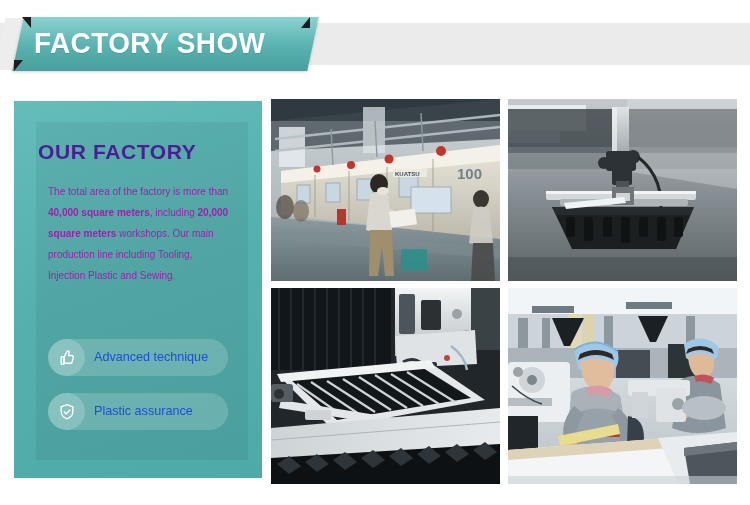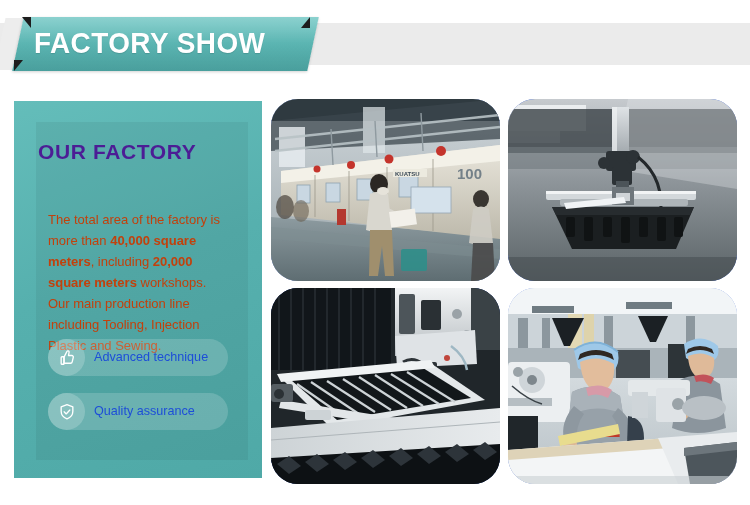--- a/index.html
+++ b/index.html
@@ -118,24 +118,23 @@
     font-size: 21px;
     font-weight: bold;
     letter-spacing: 0.6px;
     white-space: nowrap;
   }
   .panel-body {
     position: absolute;
     left: 48px;
     top: 181px;
     width: 182px;
-    color: #c2410c;
-    font-size: 13px;
+    color: #a21caf;
+    font-size: 10px;
     line-height: 21px;
-    margin-top: 28px;
   }
   .panel-body b { font-weight: bold; }
 
   
   .pill {
     position: absolute;
     left: 48px;
     height: 37px;
     border-radius: 19px;
     background: rgba(255,255,255,0.17);
@@ -162,21 +161,20 @@
     color: #1d4ed8;
     font-size: 12.6px;
     white-space: nowrap;
   }
 
   
   .photo {
     position: absolute;
     overflow: hidden;
     background: #1d4ed8;
-    border-radius: 27px;
   }
   .ph-tl { left: 271px; top: 99px;  width: 229px; height: 182px; }
   .ph-tr { left: 508px; top: 99px;  width: 229px; height: 182px; }
   .ph-bl { left: 271px; top: 288px; width: 229px; height: 196px; }
   .ph-br { left: 508px; top: 288px; width: 229px; height: 196px; }
   .photo svg { display: block; width: 100%; height: 100%; }
 </style>
 </head>
 <body>
 
@@ -215,21 +213,21 @@
   <div class="pill-label">Advanced technique</div>
 </div>
 
 <div class="pill pill-2">
   <div class="pill-badge">
     <svg width="20" height="20" viewBox="0 0 24 24" fill="none" stroke="#ffffff" stroke-width="1.6" stroke-linecap="round" stroke-linejoin="round">
       <path d="M12 3.2l7 2.6v5.4c0 4.3-2.9 7.6-7 9-4.1-1.4-7-4.7-7-9V5.8z"></path>
       <path d="M8.6 11.8l2.4 2.5 4.4-4.6"></path>
     </svg>
   </div>
-  <div class="pill-label">Quality assurance</div>
+  <div class="pill-label">Plastic assurance</div>
 </div>
 
 <div class="photo ph-tl">
   <svg viewBox="0 0 229 182" preserveAspectRatio="none">
     <defs>
       <linearGradient id="g1wall" x1="0" y1="0" x2="0" y2="1">
         <stop offset="0" stop-color="#cfd6da"></stop>
           <stop offset="1" stop-color="#9aa5aa"></stop>
       </linearGradient>
       <linearGradient id="g1mach" x1="0" y1="0" x2="0" y2="1">

